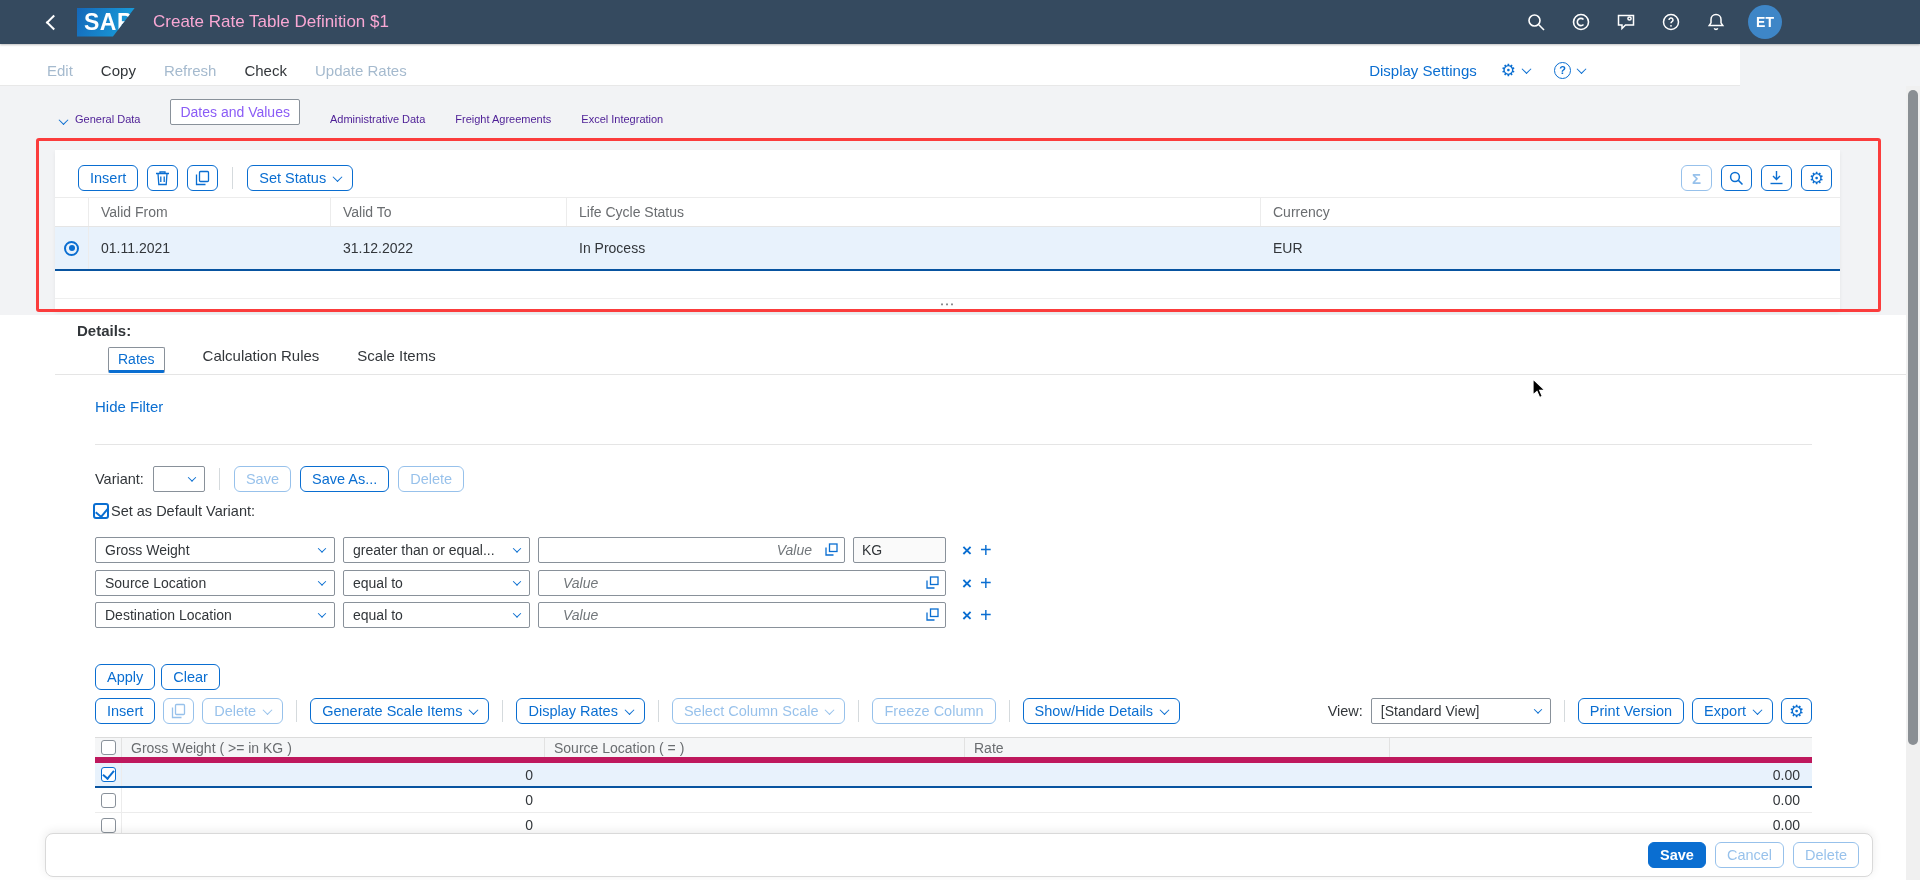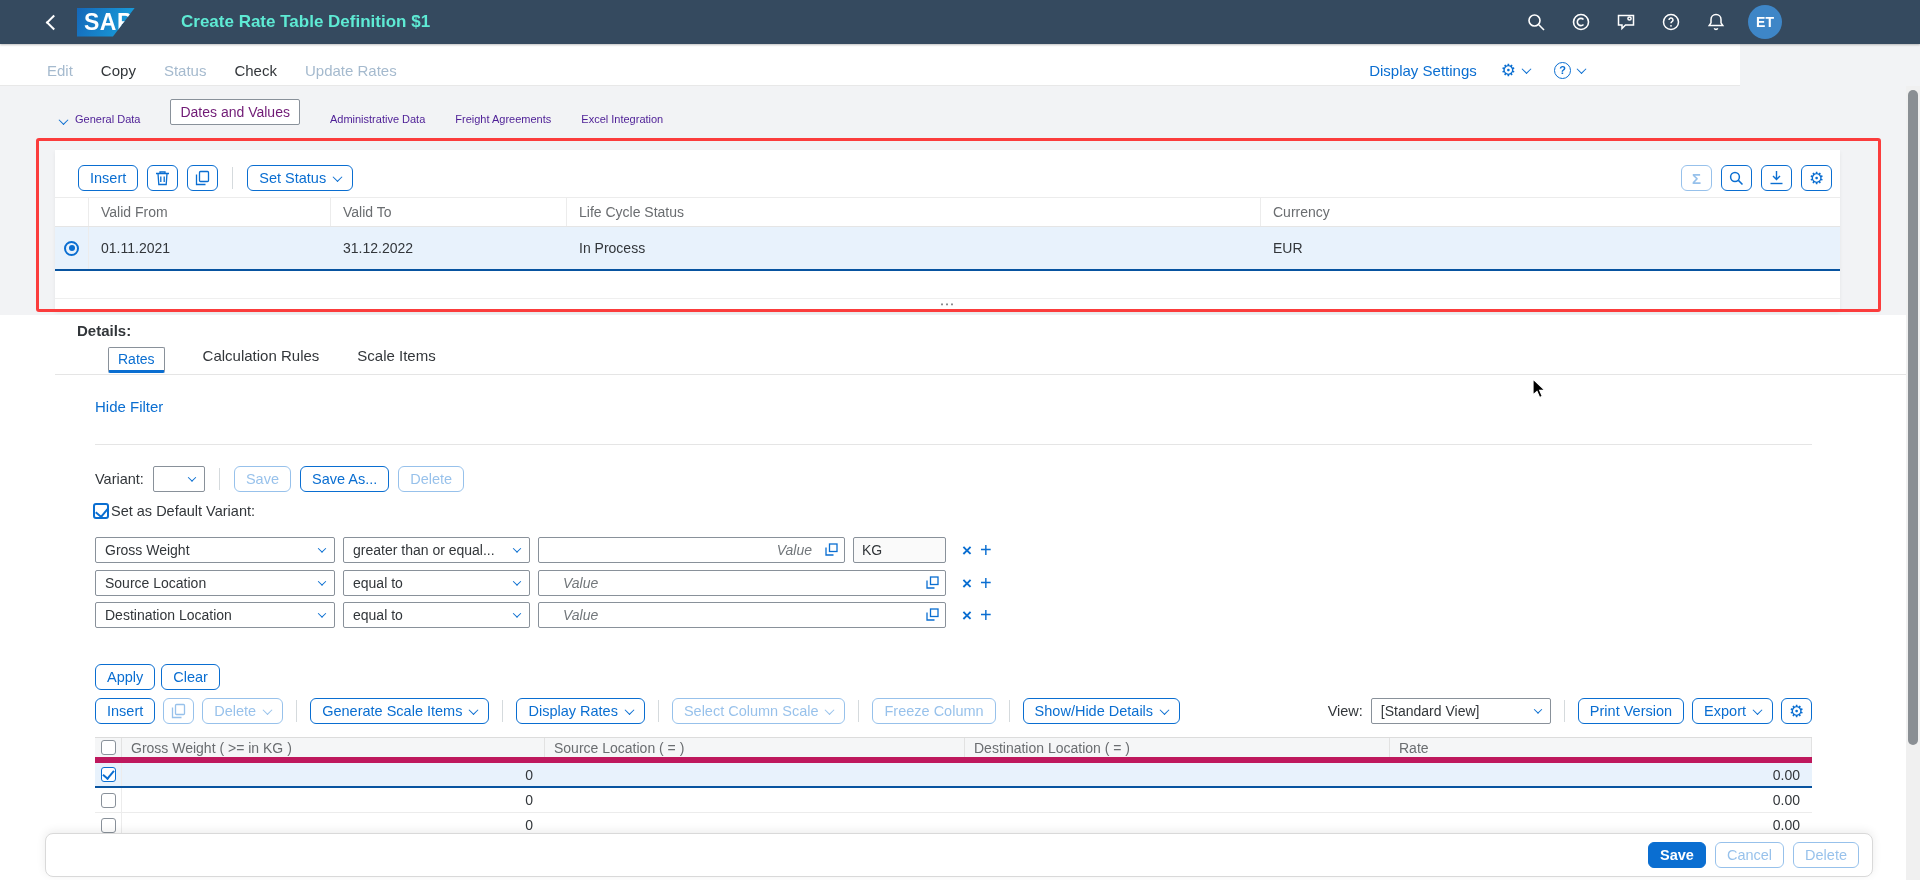--- a/index.html
+++ b/index.html
@@ -6,41 +6,41 @@
   html,body{width:1920px;height:880px;overflow:hidden}
   body{font-family:"Liberation Sans",sans-serif;color:#32363a}
   #screen{position:relative;width:1920px;height:880px;background:#f2f3f5;overflow:hidden}
 
   
   .shell{position:absolute;top:0;left:0;width:1920px;height:44px;background:#354a5f;display:flex;align-items:center;justify-content:space-between;padding:0 138px 0 40px;z-index:10;box-shadow:0 1px 2px rgba(0,0,0,.25)}
   .shell-left{display:flex;align-items:center;gap:18px}
   .backchev{width:11px;height:11px;border-left:2.5px solid #fff;border-bottom:2.5px solid #fff;transform:rotate(45deg);margin-left:8px;cursor:pointer}
   .saplogo{width:58px;height:29px;background:linear-gradient(115deg,#1567b8,#19a5e0);clip-path:polygon(0 0,100% 0,62% 100%,0 100%);display:flex;align-items:center;padding-left:7px}
   .saplogo span{color:#fff;font-weight:bold;font-size:23px;letter-spacing:.5px}
-  .shell-title{color:#5eead4;font-size:17px;font-weight:bold;margin-left:28px}
+  .shell-title{color:#f9a8d4;font-size:17px;font-weight:normal;}
   .shell-right{display:flex;align-items:center;gap:19px}
   .sic{width:26px;height:26px;display:flex;align-items:center;justify-content:center;cursor:pointer}
   .avatar{width:34px;height:34px;border-radius:50%;background:#3e86c7;color:#fff;font-size:14px;font-weight:bold;display:flex;align-items:center;justify-content:center;cursor:pointer}
 
   
   .actionbar{position:absolute;top:44px;left:0;width:1740px;height:42px;background:#fff;border-bottom:1px solid #e8e8e8;display:flex;align-items:center;justify-content:space-between;padding:11px 155px 0 47px;z-index:9}
   .ab-left{display:flex;align-items:center;gap:28px}
   .alink{font-size:15px;color:#32363a;cursor:pointer}
   .alink.dis{color:#a5bace;cursor:default}
   .ab-right{display:flex;align-items:center;gap:24px;color:#0a6ed1}
   .blink{font-size:15px;color:#0a6ed1;cursor:pointer}
   .cv{display:inline-block;width:7px;height:7px;border-right:1.8px solid currentColor;border-bottom:1.8px solid currentColor;transform:rotate(45deg) translate(-1px,-1px)}
   .gearglyph{font-size:17px;line-height:1;color:#0a6ed1}
   .qcirc{width:17px;height:17px;border:1.5px solid #0a6ed1;border-radius:50%;display:inline-flex;align-items:center;justify-content:center;font-size:11px;font-weight:bold;color:#0a6ed1}
   .icombo{display:flex;align-items:center;gap:7px;cursor:pointer}
 
   
   .objtabs{position:absolute;top:86px;left:0;width:1906px;height:52px;display:flex;align-items:flex-end;gap:30px;padding:0 0 13px 60px}
   .otab{font-size:11px;color:#4c1d95;cursor:pointer;display:flex;align-items:flex-end;gap:8px}
-  .otab.sel{color:#701a75}
+  .otab.sel{color:#8b5cf6}
   .otab .cv{color:#0a6ed1;margin-top:-3px}
 
   
   .card1{position:absolute;left:55px;top:150px;width:1785px;height:161px;background:#fff;box-shadow:0 2px 4px rgba(0,0,0,.06)}
   .tb1{position:absolute;top:12px;left:0;width:100%;height:32px;display:flex;align-items:center;justify-content:space-between;padding:0 8px 0 23px}
   .tb1 .grp{display:flex;align-items:center;gap:9px}
   .b{height:26px;padding:0 11px;border:1px solid #0a6ed1;border-radius:6px;color:#0a6ed1;background:#fff;font-size:14.5px;display:inline-flex;align-items:center;gap:8px;cursor:pointer;white-space:nowrap;font-family:inherit}
   .b.dis{opacity:.42;cursor:default}
   .ib{width:31px;padding:0;justify-content:center}
   .vsep{width:1px;height:22px;background:#d5dadd;margin:0 5px}
@@ -170,21 +170,21 @@
           </svg>
       </span>
       <span class="avatar">ET</span>
     </div>
   </header>
 
   <div class="actionbar">
     <div class="ab-left">
       <span class="alink dis">Edit</span>
       <span class="alink">Copy</span>
-      <span class="alink dis">Status</span>
+      <span class="alink dis">Refresh</span>
       <span class="alink">Check</span>
       <span class="alink dis">Update Rates</span>
     </div>
     <div class="ab-right">
       <span class="blink">Display Settings</span>
       <span class="icombo">
         <span class="gearglyph">⚙</span>
         <span class="cv"></span>
       </span>
       <span class="icombo">
@@ -428,21 +428,20 @@
       </div>
     </div>
 
     <div class="d-abs t2">
       <div class="t2row t2h">
         <div class="ckh">
             <span class="cbx sm off"></span>
           </div>
         <div class="cell">Gross Weight ( &gt;= in KG )</div>
         <div class="cell">Source Location ( = )</div>
-        <div class="cell">Destination Location ( = )</div>
         <div class="cell">Rate</div>
       </div>
       <div class="t2row t2r selrow">
         <div class="ckc">
             <span class="cbx sm on"></span>
           </div>
         <div class="num">0</div>
         <div></div>
         <div></div>
         <div class="num">0.00</div>

